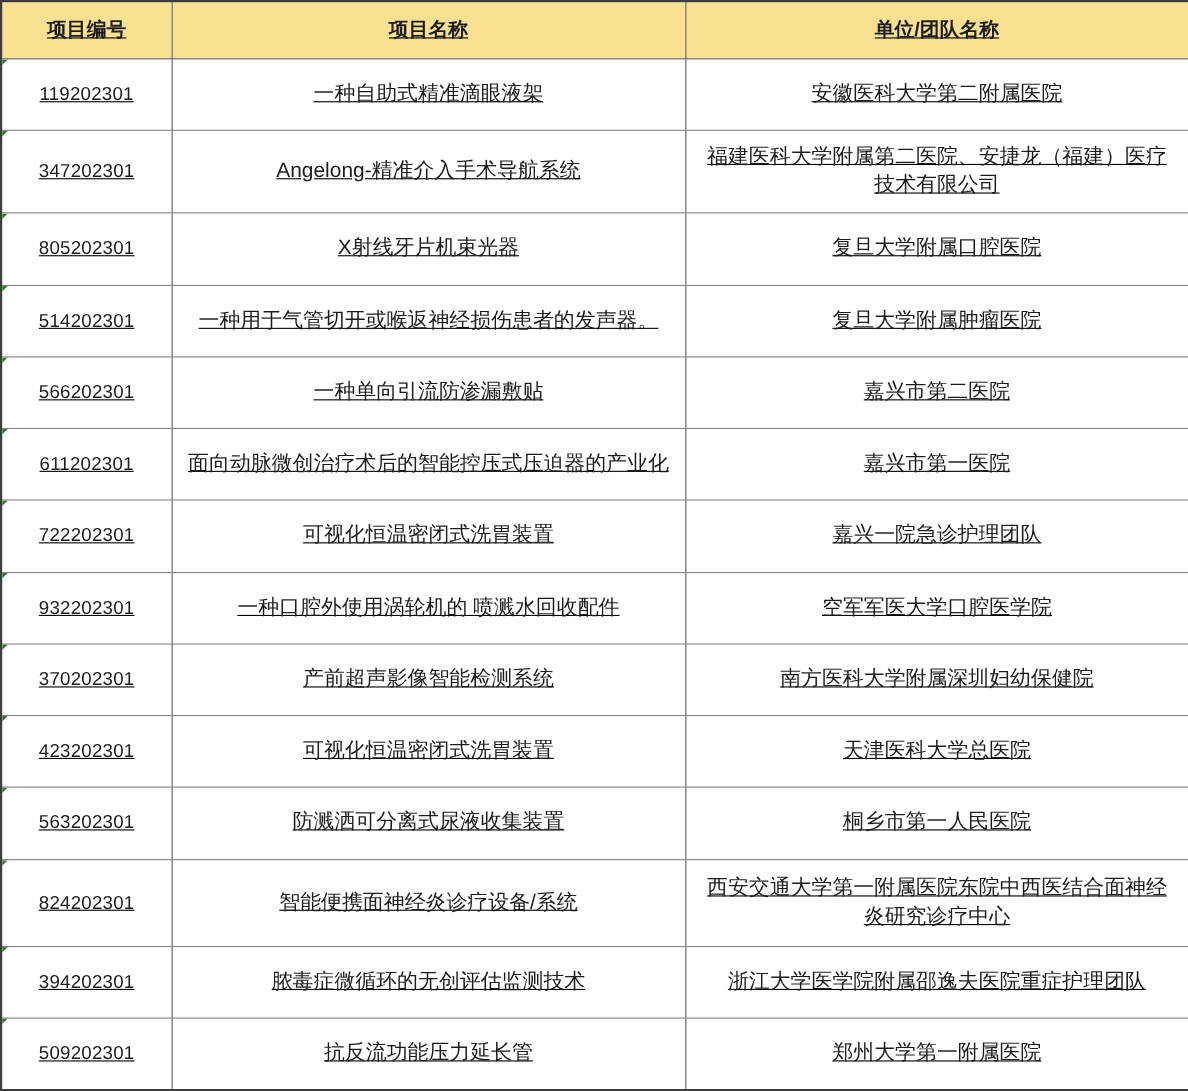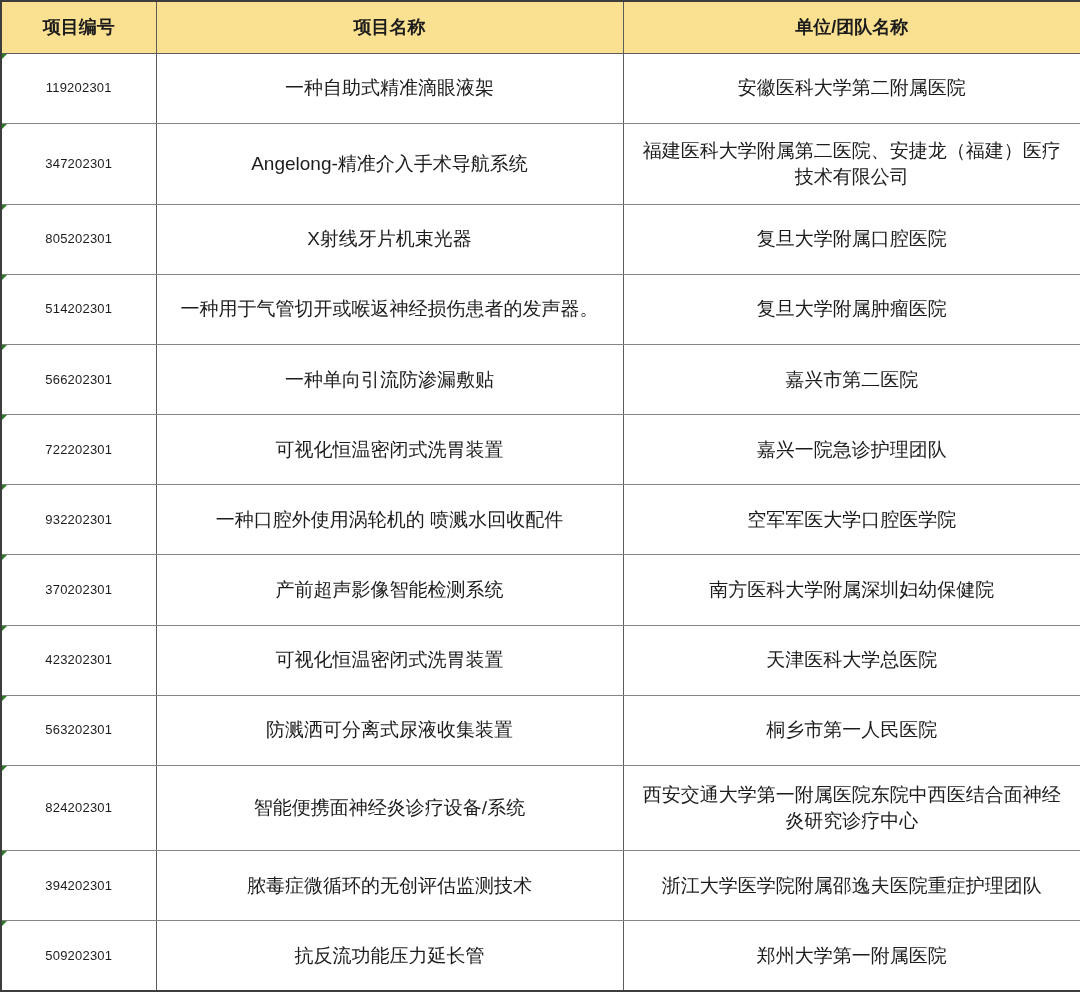--- a/index.html
+++ b/index.html
@@ -15,20 +15,21 @@
     margin: 0;
     padding: 0;
     background: #FFFFFF;
     font-family: "Liberation Sans", "DejaVu Sans", sans-serif;
   }
   .page {
     width: 1080px;
     height: 992px;
     background: #FFFFFF;
     overflow: hidden;
+    text-decoration: underline;
   }
   table.projects {
     width: 1080px;
     height: 992px;
     border-collapse: collapse;
     table-layout: fixed;
     border: 2px solid var(--border-outer);
   }
   col.c1 { width: 155px; }
   col.c2 { width: 467px; }
@@ -51,21 +52,21 @@
     font-weight: bold;
     border-bottom: 1px solid var(--border-vertical);
   }
   tbody tr { height: 51px; }
   tbody tr.tall { height: 58px; }
   tbody tr.taller { height: 62px; }
   td {
     font-size: 19px;
     line-height: 26px;
   }
-  td.c-id { position: relative; font-size: 13px; letter-spacing: 0.2px; }
+  td.c-id { position: relative; font-size: 17px; letter-spacing: 0.2px; }
   .tri {
     position: absolute;
     top: 0;
     left: 0;
     width: 0;
     height: 0;
     border-top: 5px solid var(--error-indicator);
     border-right: 5px solid transparent;
   }
   td.c-org { padding: 3px 14px; }
@@ -107,20 +108,25 @@
         <td class="c-id"><span class="tri"></span><span>514202301</span></td>
         <td class="c-name">一种用于气管切开或喉返神经损伤患者的发声器。</td>
         <td class="c-org">复旦大学附属肿瘤医院</td>
       </tr>
       <tr>
         <td class="c-id"><span class="tri"></span><span>566202301</span></td>
         <td class="c-name">一种单向引流防渗漏敷贴</td>
         <td class="c-org">嘉兴市第二医院</td>
       </tr>
       <tr>
+        <td class="c-id"><span class="tri"></span><span>611202301</span></td>
+        <td class="c-name">面向动脉微创治疗术后的智能控压式压迫器的产业化</td>
+        <td class="c-org">嘉兴市第一医院</td>
+      </tr>
+      <tr>
         <td class="c-id"><span class="tri"></span><span>722202301</span></td>
         <td class="c-name">可视化恒温密闭式洗胃装置</td>
         <td class="c-org">嘉兴一院急诊护理团队</td>
       </tr>
       <tr>
         <td class="c-id"><span class="tri"></span><span>932202301</span></td>
         <td class="c-name">一种口腔外使用涡轮机的 喷溅水回收配件</td>
         <td class="c-org">空军军医大学口腔医学院</td>
       </tr>
       <tr>

